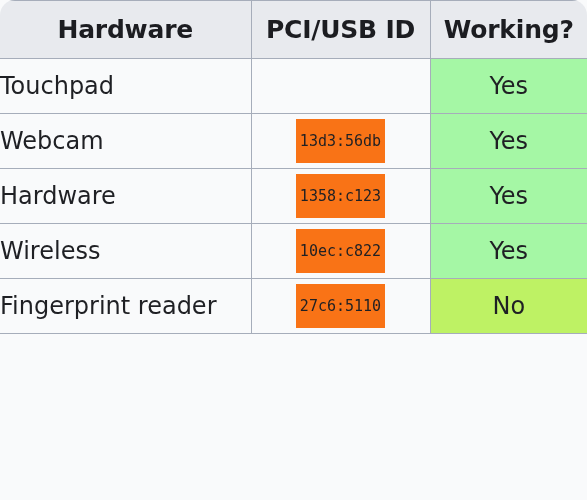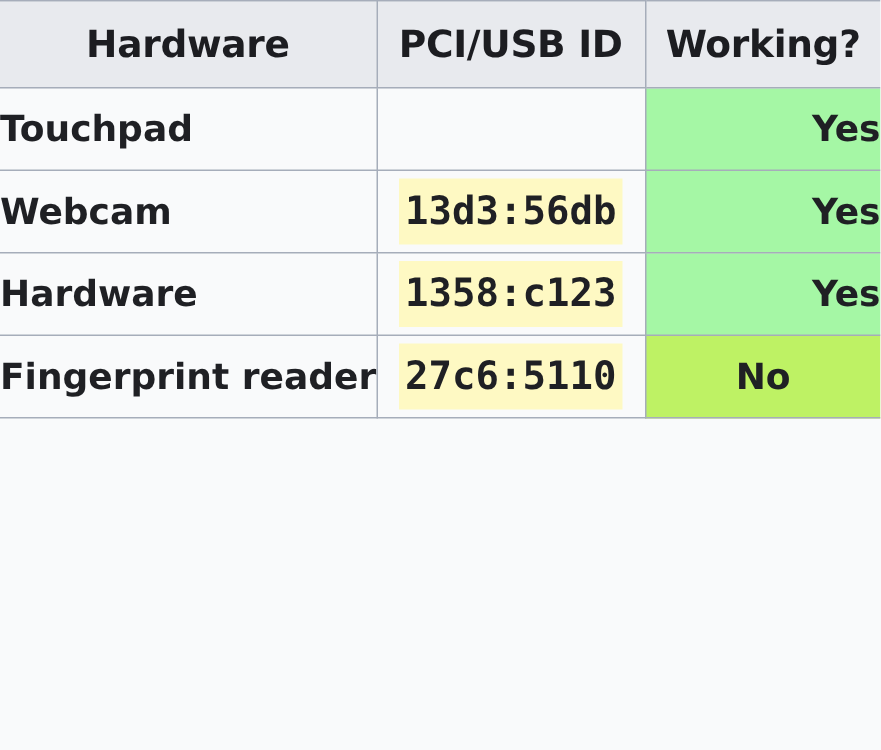--- a/index.html
+++ b/index.html
@@ -13,20 +13,21 @@
     overflow: hidden;
     background: #f9fafb;
     font-family: "DejaVu Sans", sans-serif;
     -webkit-font-smoothing: antialiased;
   }
 
   .table-wrap {
     width: 587px;
     height: 500px;
     overflow: hidden;
+    border-radius: 15px;
   }
 
   table.hw-table {
     border-collapse: collapse;
     table-layout: fixed;
     width: 587px;
     background: #f9fafb;
   }
 
   table.hw-table col.col-hardware { width: 251px; }
@@ -54,21 +55,21 @@
     font-size: 25px;
     letter-spacing: -0.2px;
     text-align: center;
     height: 58px;
   }
 
   table.hw-table tbody td {
     background: #f9fafb;
     color: #1f2024;
     font-size: 24px;
-    font-weight: bold;
+    font-weight: normal;
   }
 
   td.cell-hardware {
     text-align: left;
     padding-left: 8px;
     padding-right: 4px;
     white-space: nowrap;
   }
 
   td.cell-id {
@@ -76,30 +77,30 @@
     padding: 0 6px;
   }
 
   td.cell-working {
     text-align: center;
   }
 
   code.pci-id {
     display: inline-block;
     font-family: "DejaVu Sans Mono", monospace;
-    font-size: 26px;
+    font-size: 15px;
     line-height: 44px;
     color: #1f2024;
-    background: #fef9c3;
+    background: #f97316;
     padding: 0 4px;
     white-space: pre;
     letter-spacing: 0px;
   }
 
-  td.cell-working.status-yes { background: #a5f7a5; text-align: right; }
+  td.cell-working.status-yes { background: #a5f7a5; }
   td.cell-working.status-no  { background: #bef264; }
 
   .status-text {
     font-size: 24px;
     color: #1f2024;
   }
 </style>
 </head>
 <body>
 
@@ -127,19 +128,24 @@
           <td class="cell-hardware">Webcam</td>
           <td class="cell-id"><code class="pci-id">13d3:56db</code></td>
           <td class="cell-working status-yes"><span class="status-text">Yes</span></td>
         </tr>
         <tr>
           <td class="cell-hardware">Hardware</td>
           <td class="cell-id"><code class="pci-id">1358:c123</code></td>
           <td class="cell-working status-yes"><span class="status-text">Yes</span></td>
         </tr>
         <tr>
+          <td class="cell-hardware">Wireless</td>
+          <td class="cell-id"><code class="pci-id">10ec:c822</code></td>
+          <td class="cell-working status-yes"><span class="status-text">Yes</span></td>
+        </tr>
+        <tr>
           <td class="cell-hardware">Fingerprint reader</td>
           <td class="cell-id"><code class="pci-id">27c6:5110</code></td>
           <td class="cell-working status-no"><span class="status-text">No</span></td>
         </tr>
       </tbody>
   </table>
 </div>
 
 </body></html>

